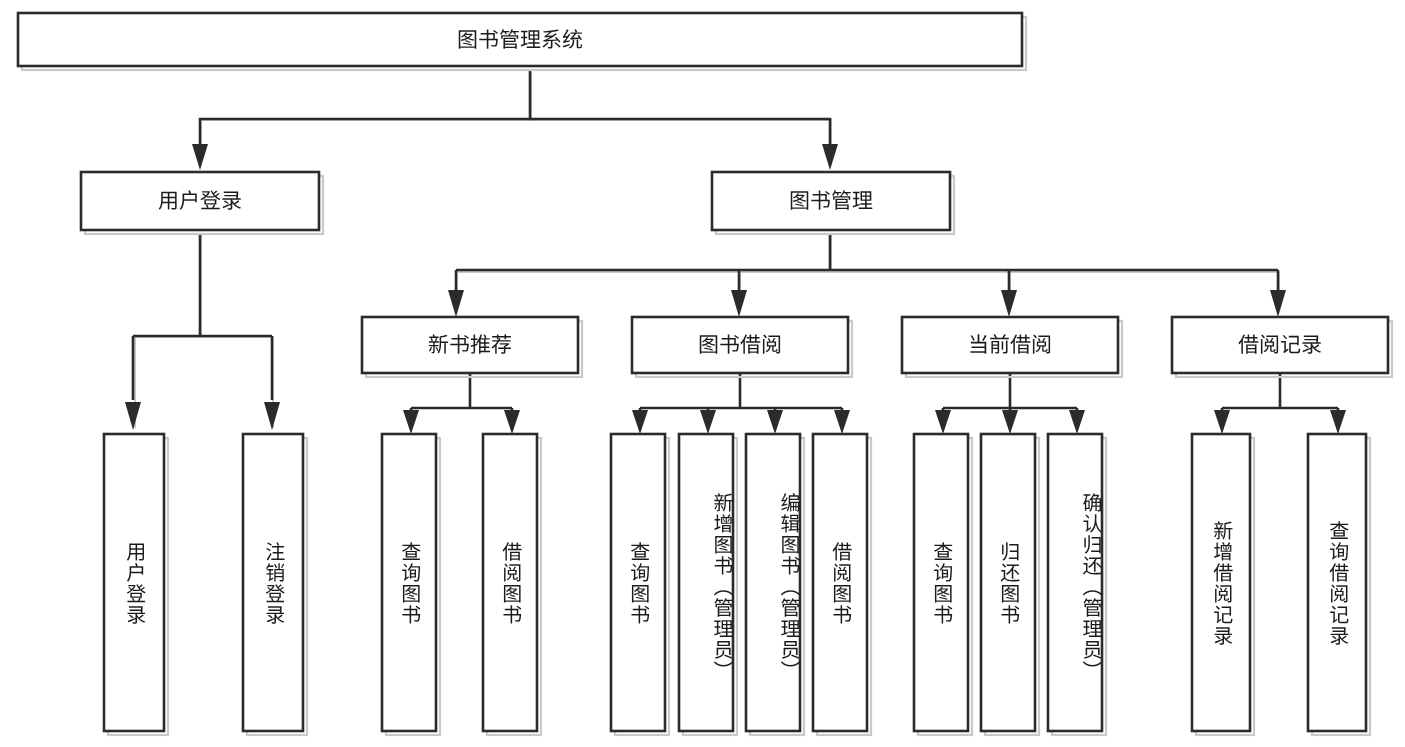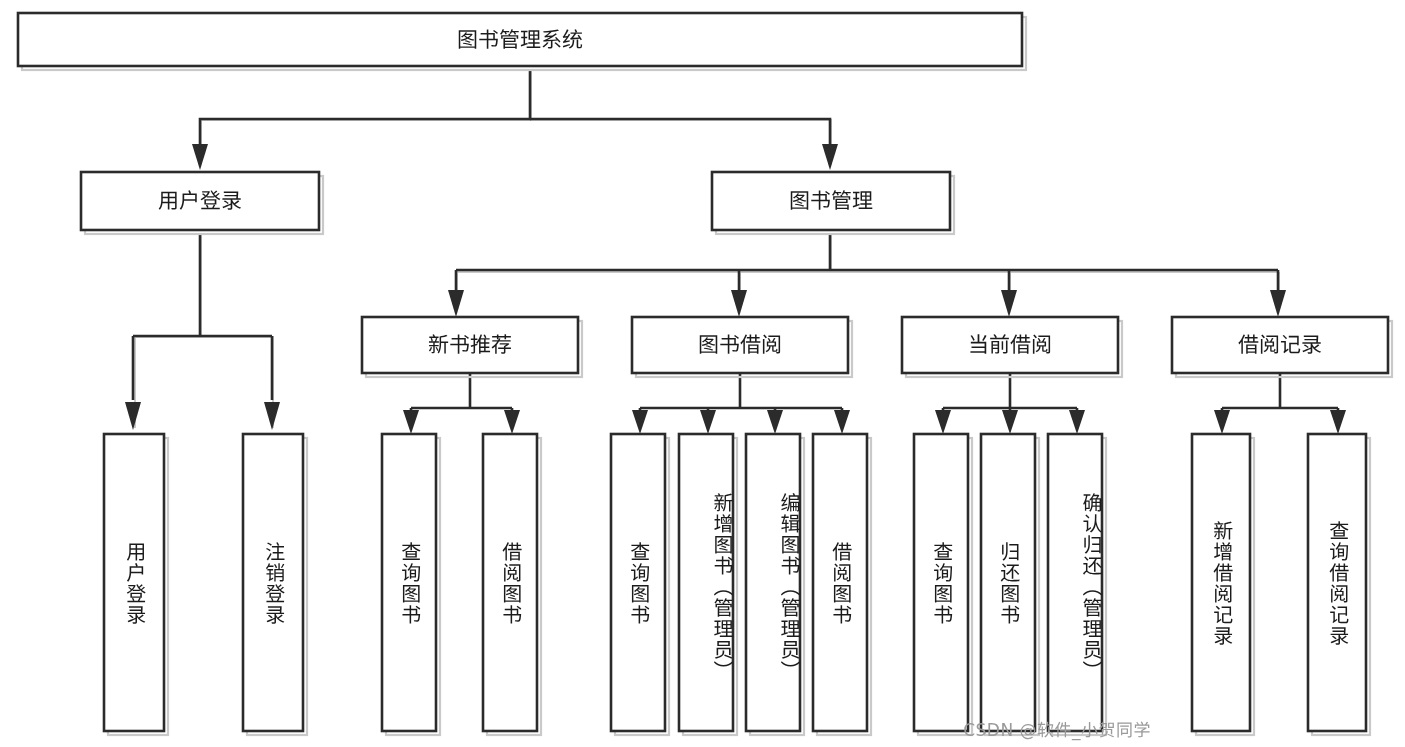--- a/index.html
+++ b/index.html
@@ -12,20 +12,21 @@
     width: 1405px;
     height: 747px;
     overflow: hidden;
     font-family: "DejaVu Sans", "Liberation Sans", sans-serif;
   }
   #diagram-root {
     position: relative;
     width: 1159px;
     height: 747px;
     background: #ffffff;
+    padding-left: 24px;
   }
   svg.diagram-canvas {
     position: absolute;
     left: 0;
     top: 0;
     width: 1405px;
     height: 747px;
     display: block;
   }
   .node-rect {
@@ -290,14 +291,13 @@
   <div class="node-label-v" style="left:746px; top:434px; width:54px; height:297px; align-items:flex-start; padding-top:8px; box-sizing:border-box;">编辑图书（管理员）</div>
   <div class="node-label-v" style="left:813px; top:434px; width:54px; height:297px;">借阅图书</div>
 
   <div class="node-label-v" style="left:914px; top:434px; width:54px; height:297px;">查询图书</div>
   <div class="node-label-v" style="left:981px; top:434px; width:54px; height:297px;">归还图书</div>
   <div class="node-label-v" style="left:1048px; top:434px; width:54px; height:297px; align-items:flex-start; padding-top:8px; box-sizing:border-box;">确认归还（管理员）</div>
 
   <div class="node-label-v" style="left:1192px; top:434px; width:58px; height:297px;">新增借阅记录</div>
   <div class="node-label-v" style="left:1308px; top:434px; width:58px; height:297px;">查询借阅记录</div>
 
-  <div class="watermark">CSDN @软件_小贺同学</div>
 </div>
 
 </body></html>

